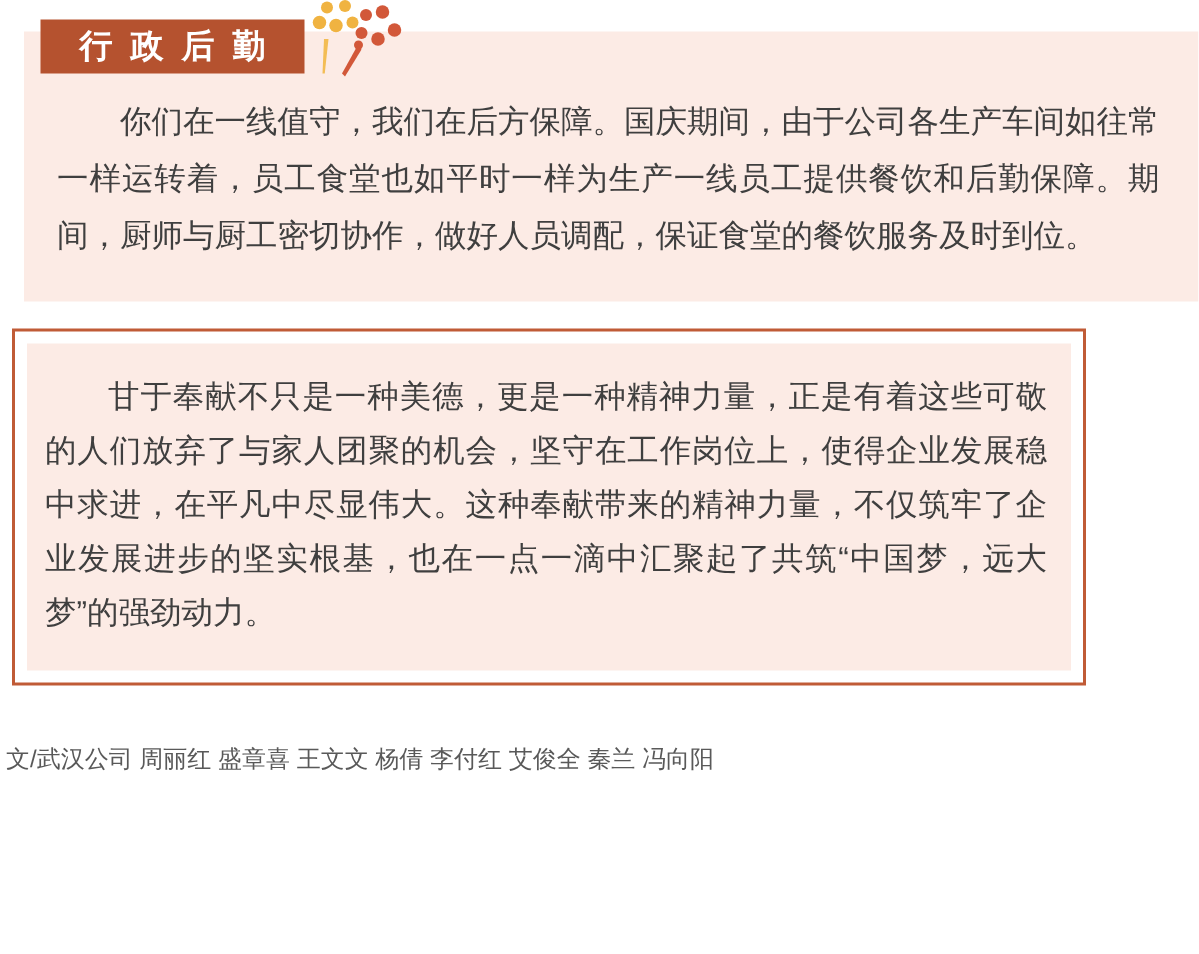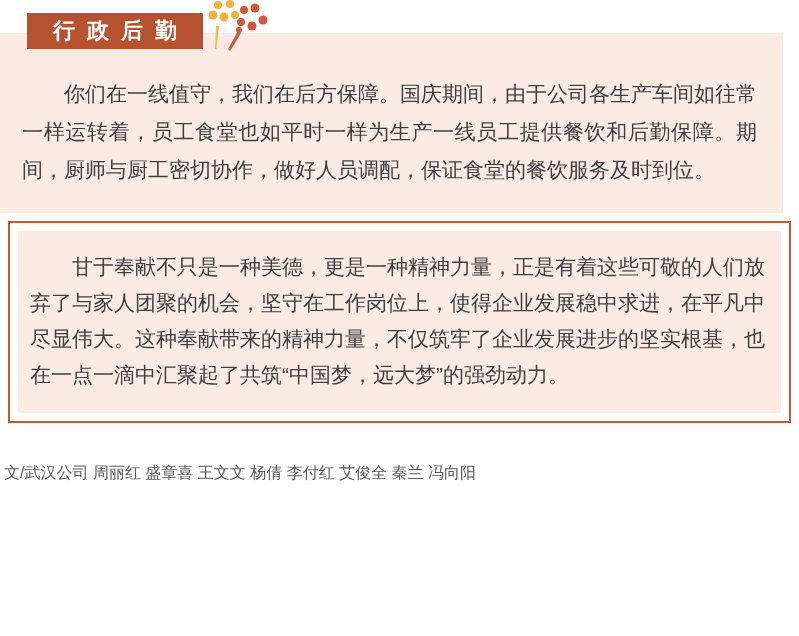--- a/index.html
+++ b/index.html
@@ -10,21 +10,21 @@
   body {
     width: 799px;
     height: 636px;
     overflow: hidden;
     font-family: "Liberation Sans", "DejaVu Sans", sans-serif;
     position: relative;
   }
   
   .header-wrap {
     position: relative;
-    height: 33px;
+    height: 21px;
   }
   .section-badge {
     position: absolute;
     left: 27px;
     top: 13px;
     width: 176px;
     height: 36px;
     background: #b5522f;
     color: #ffffff;
     font-size: 22px;
@@ -37,41 +37,41 @@
     z-index: 3;
   }
   .firework {
     position: absolute;
     left: 203px;
     top: 0;
     z-index: 2;
   }
   
   .top-section {
-    margin-left: 0;
+    margin-left: 16px;
     width: 783px;
     box-sizing: border-box;
     background: #fcebe5;
     padding: 42px 26px 24px 22px;
     position: relative;
     z-index: 1;
   }
   .top-section p {
     margin: 0;
     font-size: 21px;
     line-height: 38px;
     color: #3f3f3f;
     text-indent: 2em;
     text-align: justify;
   }
   
   .highlight-box {
     margin-left: 8px;
-    margin-top: 8px;
-    width: 783px;
+    margin-top: 18px;
+    width: 716px;
     box-sizing: border-box;
     border: 2px solid #c05b36;
     background: #ffffff;
     padding: 8px;
   }
   .highlight-inner {
     background: #fcebe5;
     padding: 18px 16px 20px 12px;
   }
   .highlight-inner p {

